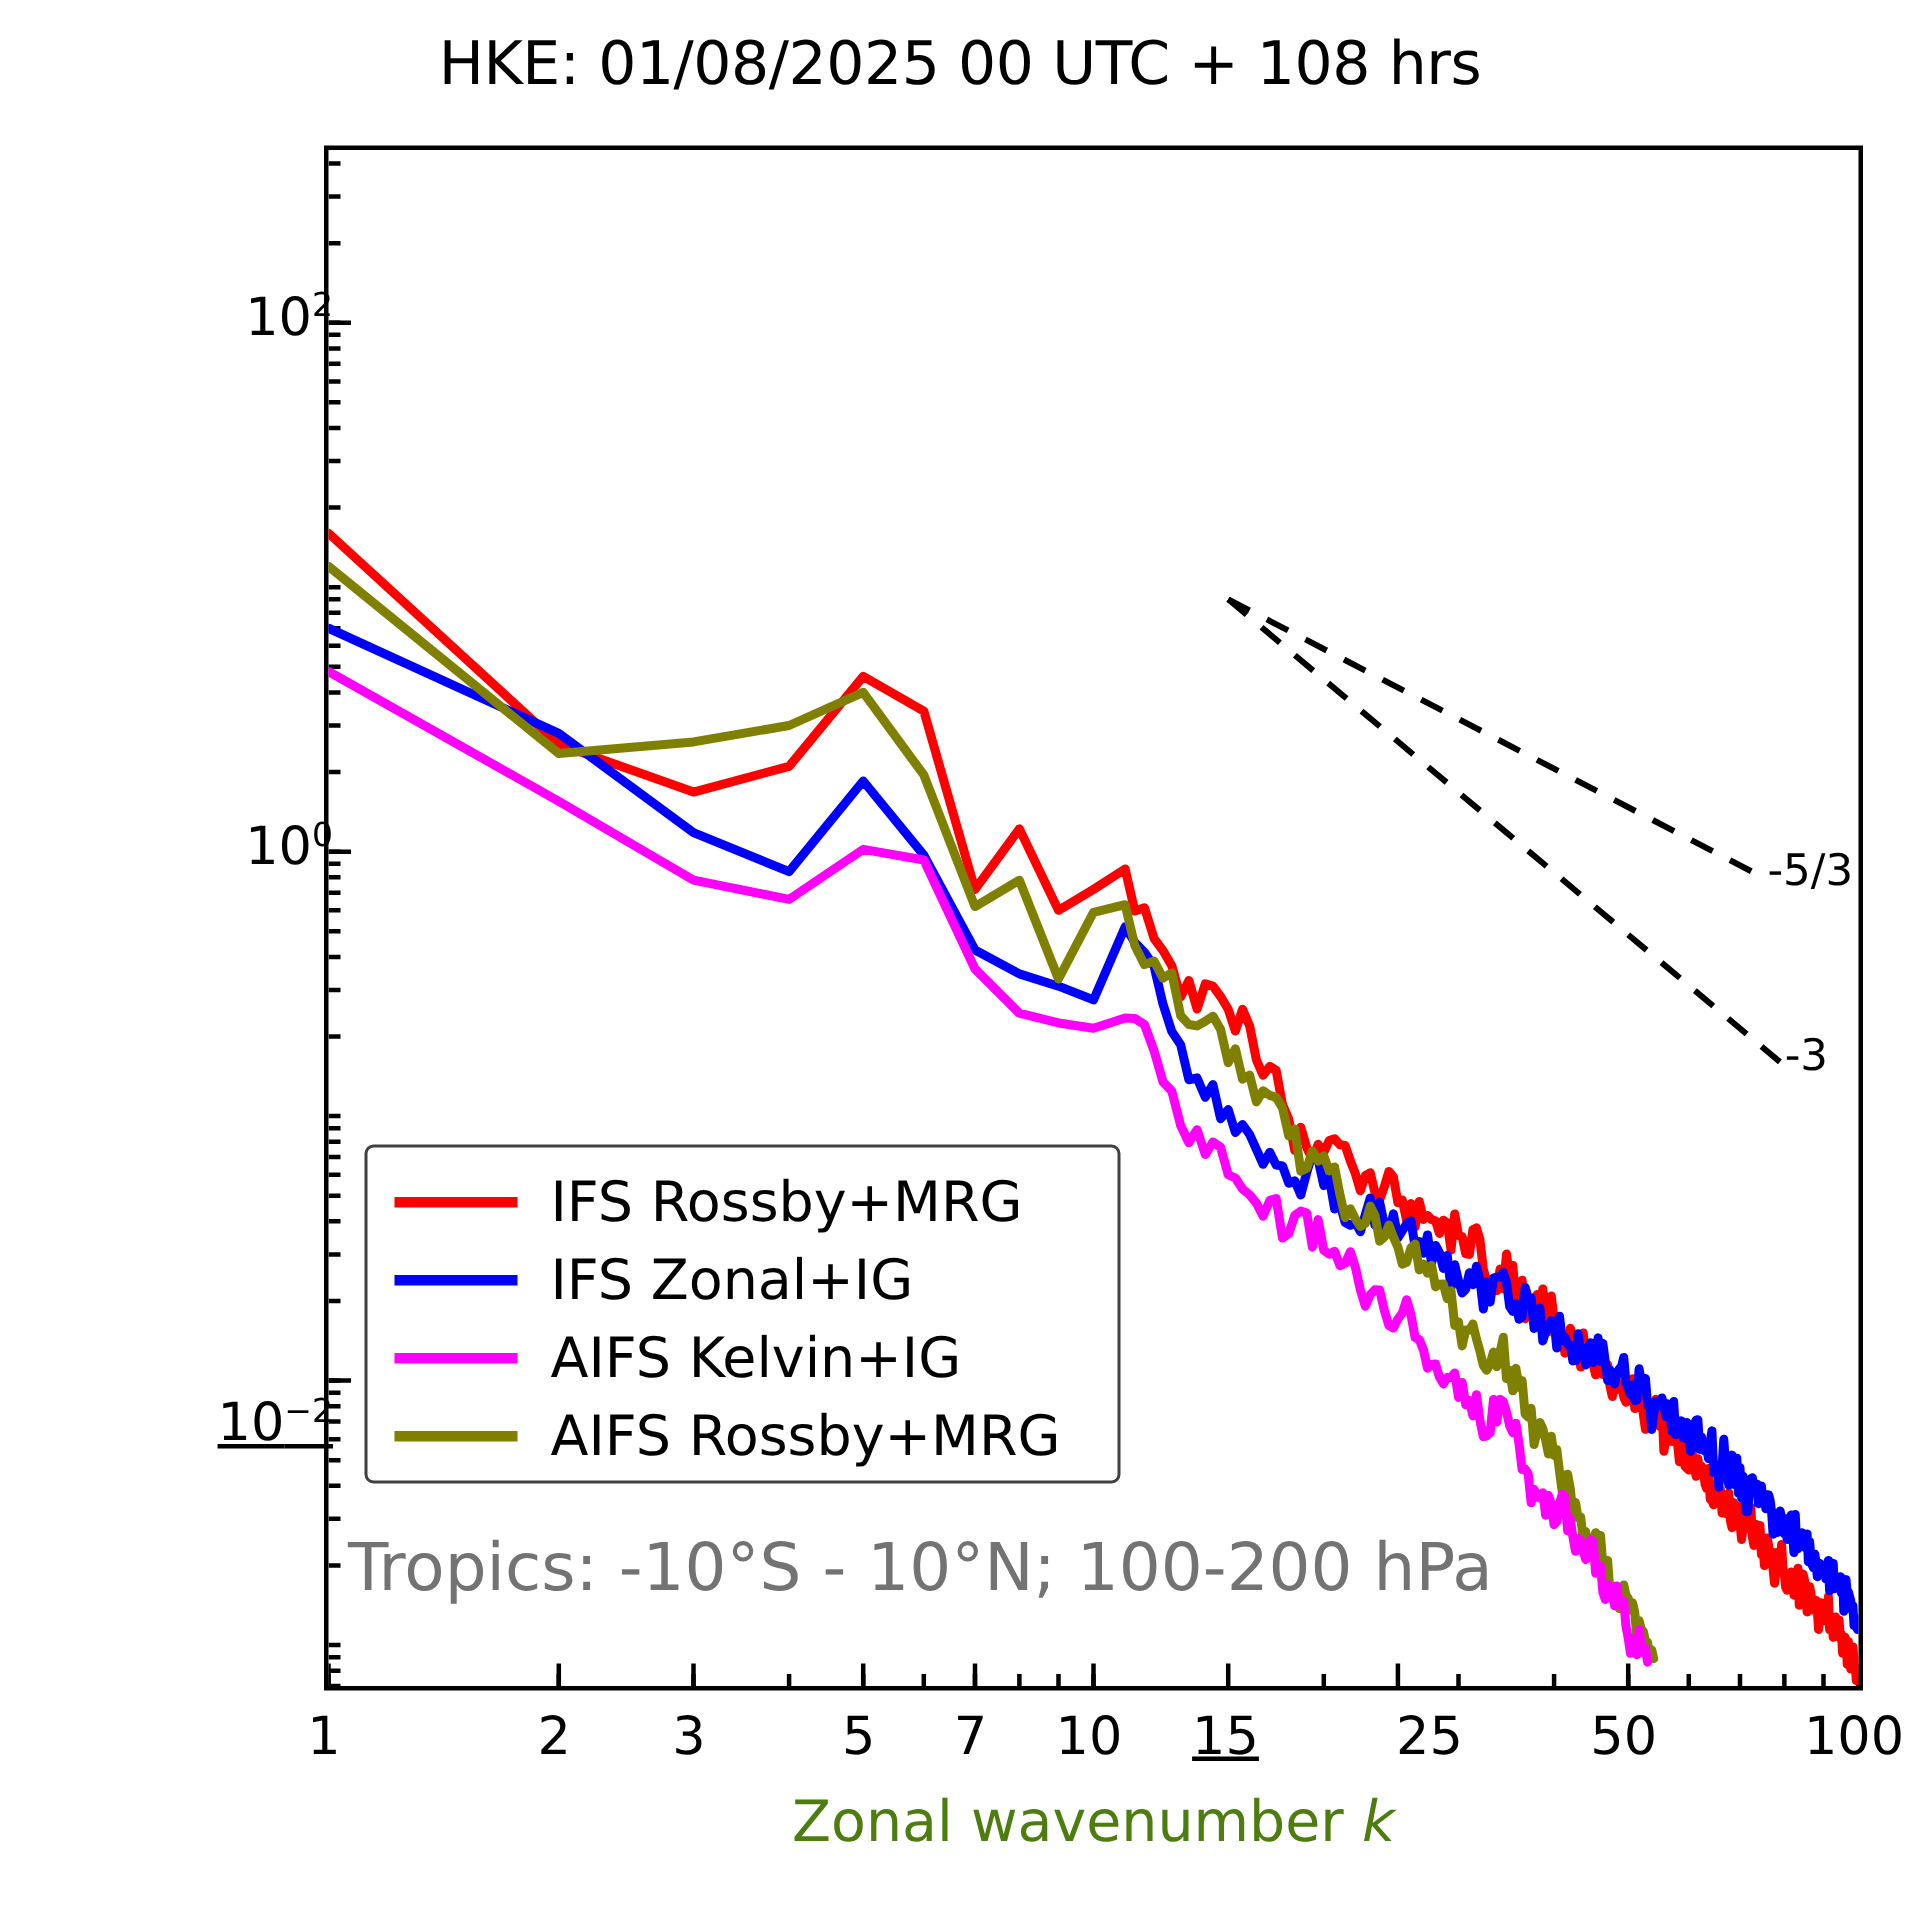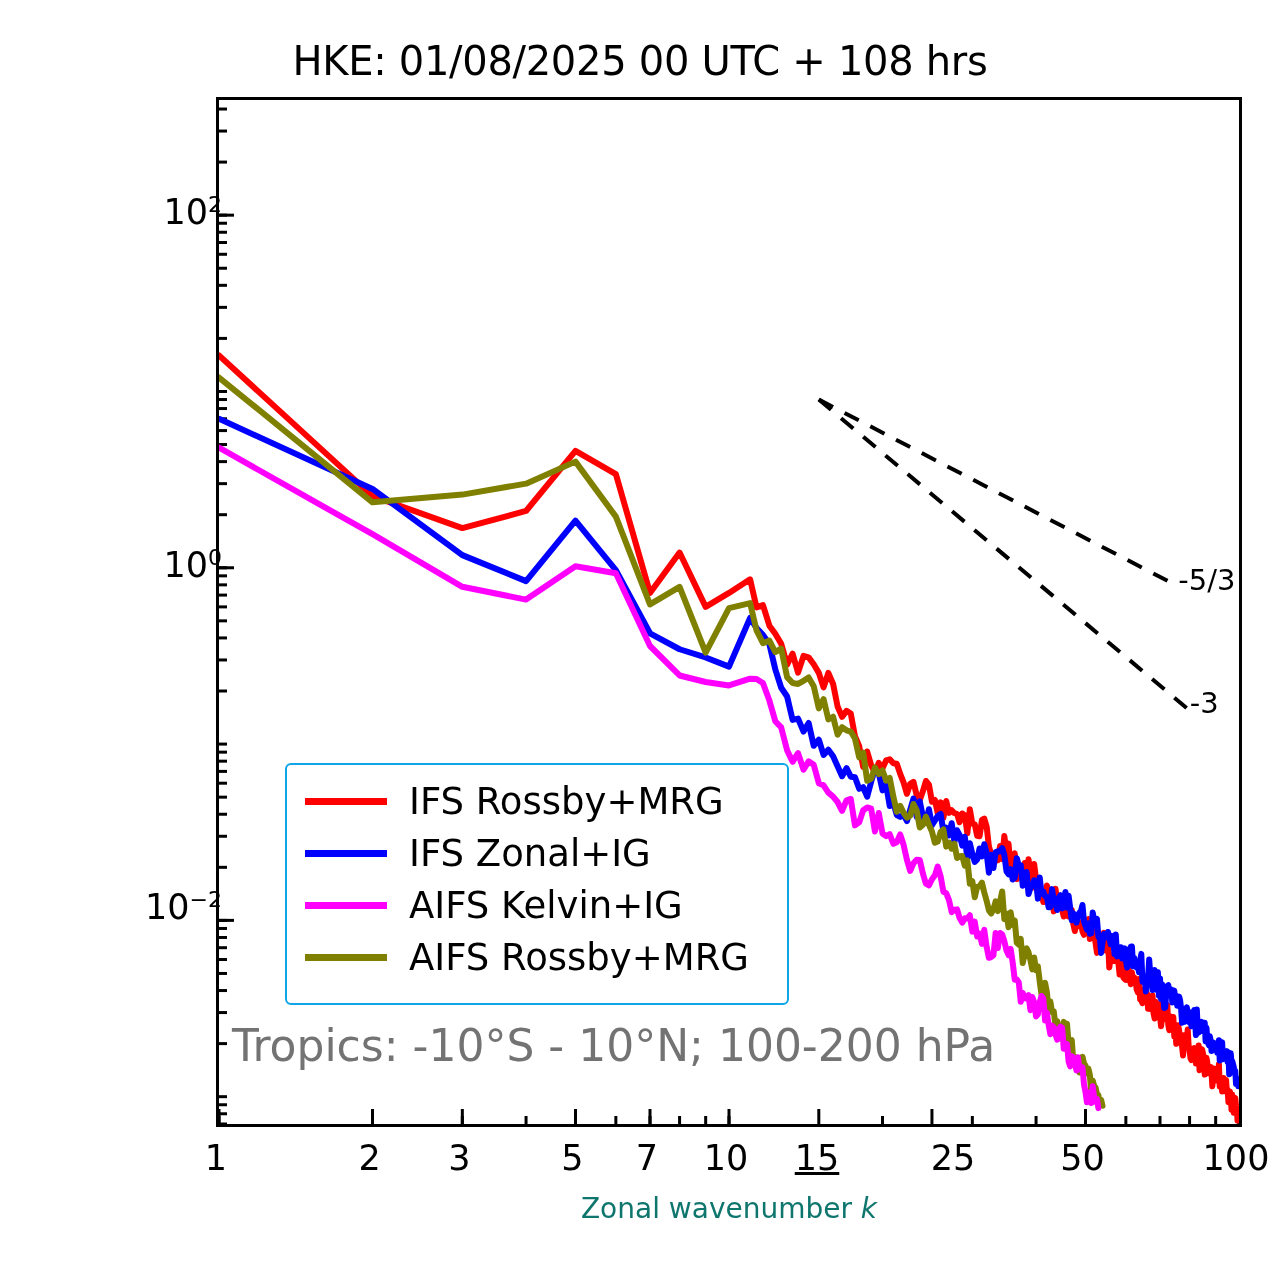--- a/index.html
+++ b/index.html
@@ -15,21 +15,21 @@
   }
   #figure {
     position: relative;
     width: 1280px;
     height: 1288px;
     background: #ffffff;
   }
   #chart-title {
     position: absolute;
     left: 0;
-    top: 38px;
+    top: 20px;
     width: 1280px;
     text-align: center;
     font-size: 40px;
     color: #000000;
     letter-spacing: -0.3px;
   }
   #plot-area {
     position: absolute;
     left: 216px;
     top: 97px;
@@ -44,21 +44,21 @@
     left: 0;
     top: 0;
   }
   #xlabel-wrap {
     position: absolute;
     left: 216px;
     top: 1192px;
     width: 1026px;
     text-align: center;
   }
-  #xlabel { font-size: 28px; color: #0f766e; }
+  #xlabel { font-size: 38px; color: #4d7c0f; }
   #xlabel .sym { font-style: italic; }
   .tick-label-x {
     position: absolute;
     font-size: 35px;
     color: #000000;
     transform: translateX(-50%);
     top: 1138px;
     white-space: nowrap;
   }
   .tick-label-y {
@@ -70,25 +70,24 @@
     white-space: nowrap;
     right: 1058px;
   }
   .tick-label-y sup { font-size: 22px; vertical-align: super; }
   #legend {
     position: absolute;
     left: 243px;
     top: 763px;
     width: 504px;
     background: #ffffff;
-    border: 2px solid #0ea5e9;
+    border: 2px solid #404040;
     border-radius: 6px;
-    padding: 10px 0 20px 0;
+    padding: 10px 0 4px 0;
     box-sizing: border-box;
-    margin-left: 42px;
   }
   .legend-row {
     display: flex;
     align-items: center;
     height: 52px;
     padding-left: 18px;
   }
   .legend-swatch {
     width: 82px;
     height: 7px;
@@ -236,21 +235,21 @@
       <span class="tick-label-x" style="left: 647px;">7</span>
       <span class="tick-label-x" style="left: 726px;">10</span>
       <span class="tick-label-x" style="left: 817px; text-decoration: underline;">15</span>
       <span class="tick-label-x" style="left: 928.949px; margin-left: 24px;">25</span>
       <span class="tick-label-x" style="left: 1082.47px;">50</span>
       <span class="tick-label-x" style="left: 1236px;">100</span>
     </div>
   <div id="tick-labels-y">
       <span class="tick-label-y" style="top: 212.165px;">10<sup>2</sup></span>
       <span class="tick-label-y" style="top: 564.775px;">10<sup>0</sup></span>
-      <span class="tick-label-y" style="top: 907px;">10<sup>−2</sup></span>
+      <span class="tick-label-y" style="top: 949px; text-decoration: underline;">10<sup>−2</sup></span>
     </div>
   <div id="slope-labels">
       <span class="slope-label" style="left: 1178.28px; top: 562.861px;">-5/3</span>
       <span class="slope-label" style="left: 1189.79px; top: 686.092px;">-3</span>
     </div>
 
   <div id="legend">
     <div class="legend-row">
       <span class="legend-swatch" style="background: rgb(255, 0, 0);"></span>
       <span class="legend-text">IFS Rossby+MRG</span>

